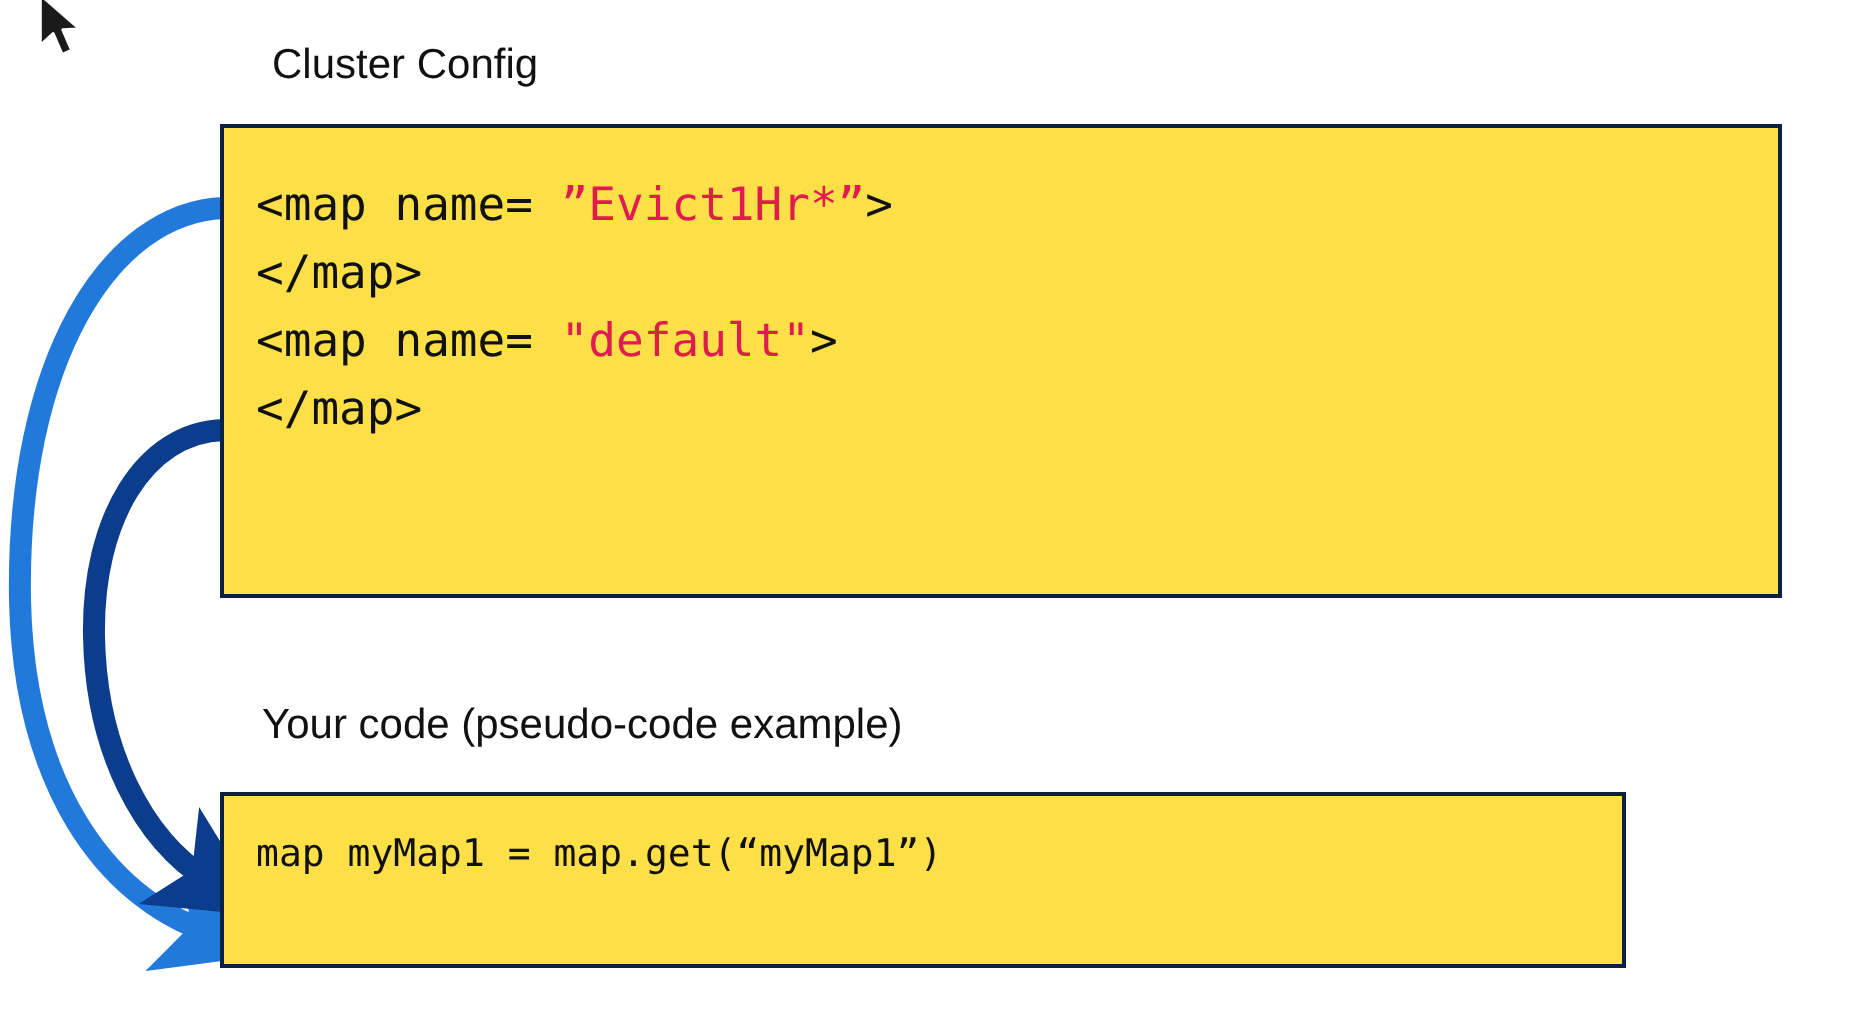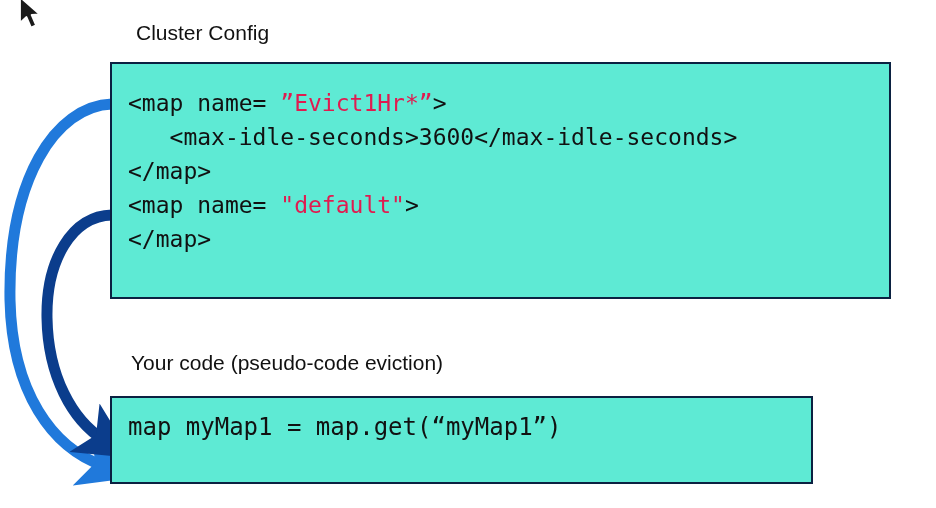--- a/index.html
+++ b/index.html
@@ -43,21 +43,21 @@
     color: #111111;
     white-space: nowrap;
     z-index: 3;
   }
   #label-cluster-config { left: 136px; top: 20px; }
   #label-your-code      { left: 131px; top: 350px; }
 
   
   .code-block {
     position: absolute;
-    background: #5eead4;
+    background: #fde047;
     border: 2px solid #0b2141;
     box-sizing: border-box;
     z-index: 2;
     font-family: "DejaVu Sans Mono", "Liberation Mono", monospace;
   }
   #code-cluster-config {
     left: 110px;
     top: 62px;
     width: 781px;
     height: 237px;
@@ -73,21 +73,21 @@
 
   .code-line {
     font-family: "DejaVu Sans Mono", "Liberation Mono", monospace;
     font-size: 23px;
     line-height: 34px;
     color: #111111;
     white-space: pre;
     letter-spacing: 0px;
   }
   #code-your-code .code-line {
-    font-size: 24px;
+    font-size: 19px;
     line-height: 33px;
   }
 
   .tok-str   { color: #e01b50; }
   .tok-plain { color: #111111; }
 
   
   #mouse-cursor {
     position: absolute;
     left: 17px;
@@ -119,27 +119,26 @@
 
     <path d="M 112 215
              C 72 216, 46 260, 47 318
              C 48 376, 72 420, 104 440" fill="none" stroke="#0b3d8c" stroke-width="11" stroke-linecap="butt" marker-end="url(#head-dark)"></path>
   </svg>
 
   <div class="section-label" id="label-cluster-config">Cluster Config</div>
 
   <div class="code-block" id="code-cluster-config">
     <div class="code-line"><span class="tok-plain">&lt;map name= </span><span class="tok-str">”Evict1Hr*”</span><span class="tok-plain">&gt;</span></div>
-    <div class="code-line"><span class="tok-plain">   &lt;max-idle-seconds&gt;3600&lt;/max-idle-seconds&gt;</span></div>
     <div class="code-line"><span class="tok-plain">&lt;/map&gt;</span></div>
     <div class="code-line"><span class="tok-plain">&lt;map name= </span><span class="tok-str">"default"</span><span class="tok-plain">&gt;</span></div>
     <div class="code-line"><span class="tok-plain">&lt;/map&gt;</span></div>
   </div>
 
-  <div class="section-label" id="label-your-code">Your code (pseudo-code eviction)</div>
+  <div class="section-label" id="label-your-code">Your code (pseudo-code example)</div>
 
   <div class="code-block" id="code-your-code">
     <div class="code-line"><span class="tok-plain">map myMap1 = map.get(“myMap1”)</span></div>
   </div>
 
   <svg id="mouse-cursor" viewBox="0 0 30 40">
     <path d="M3 1 L3 27 L9.5 21 L14 31.5 L19 29.2 L14.6 19 L23 18.5 Z" fill="#1a1a1a" stroke="#ffffff" stroke-width="1.8" stroke-linejoin="round"></path>
   </svg>
 
 </div>

